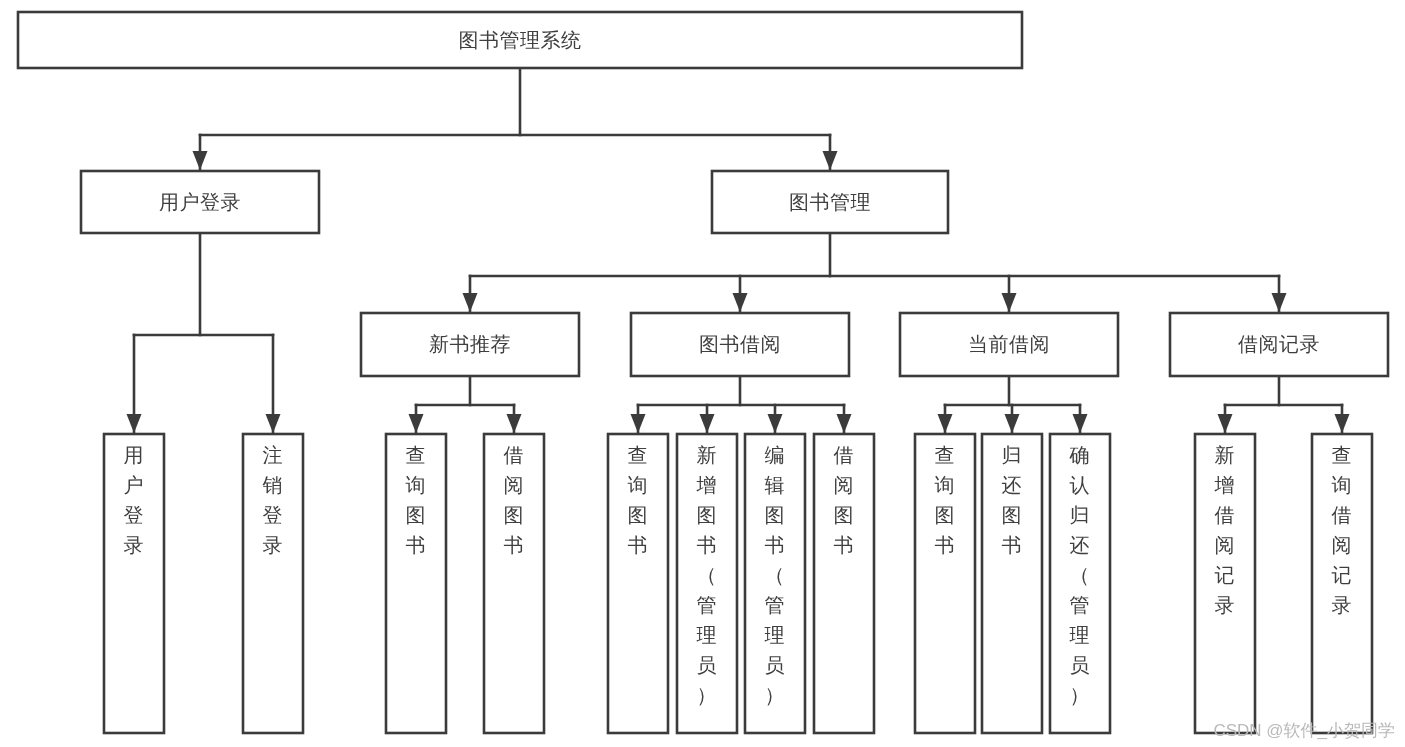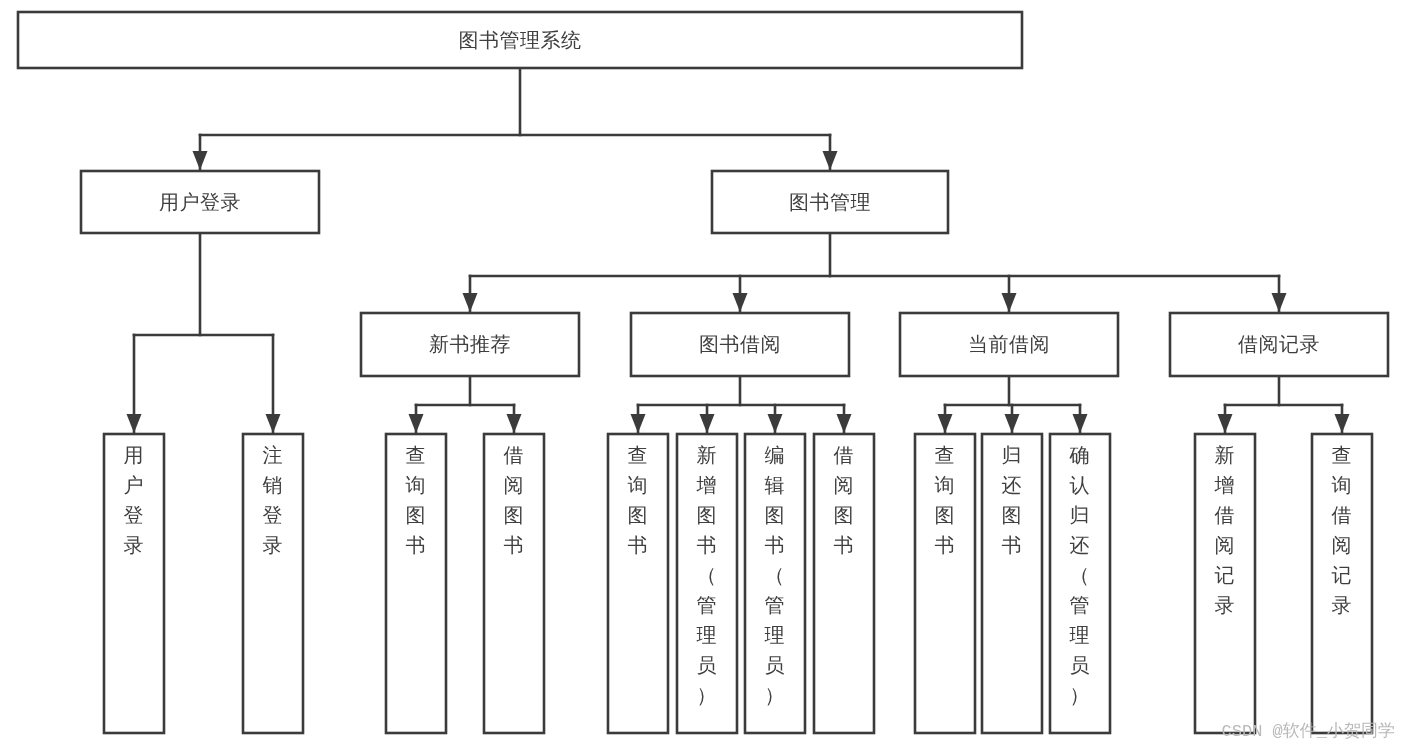--- a/index.html
+++ b/index.html
@@ -53,21 +53,21 @@
   .node-label-vertical {
     fill: #3f3f3f;
     font-family: "DejaVu Sans", "Liberation Sans", sans-serif;
     font-size: 20px;
     letter-spacing: 1px;
   }
   .watermark-text {
     position: absolute;
     right: 10px;
     bottom: 5px;
-    font-family: Liberation Mono, monospace;
+    font-family: Liberation Sans, sans-serif;
     font-size: 17px;
     color: #b9b9b9;
     white-space: nowrap;
     user-select: none;
   }
 </style>
 </head>
 <body>
 
 <div id="diagram-root">

